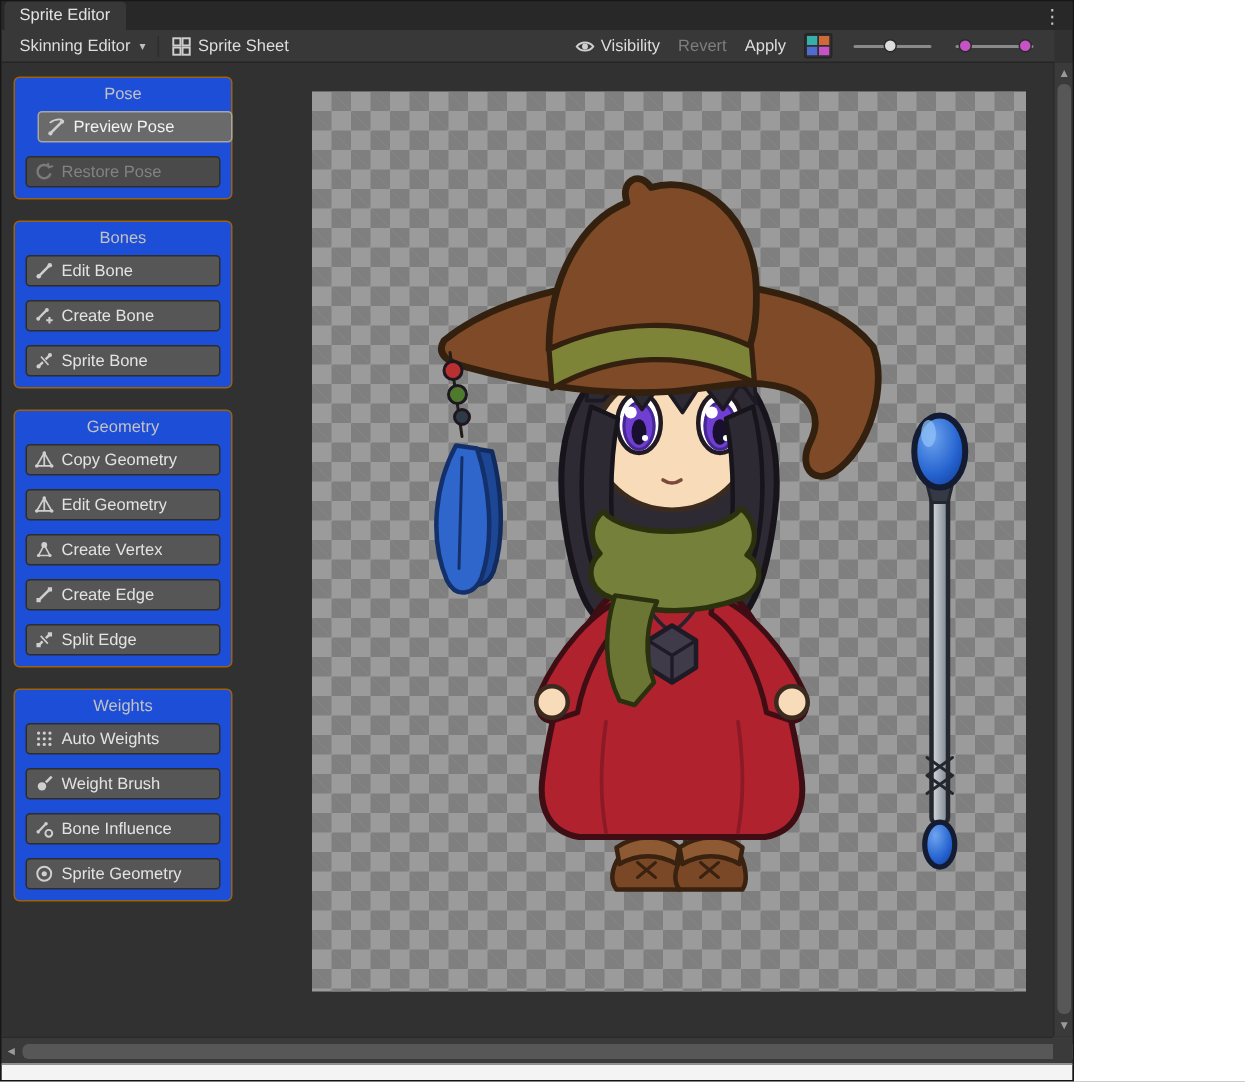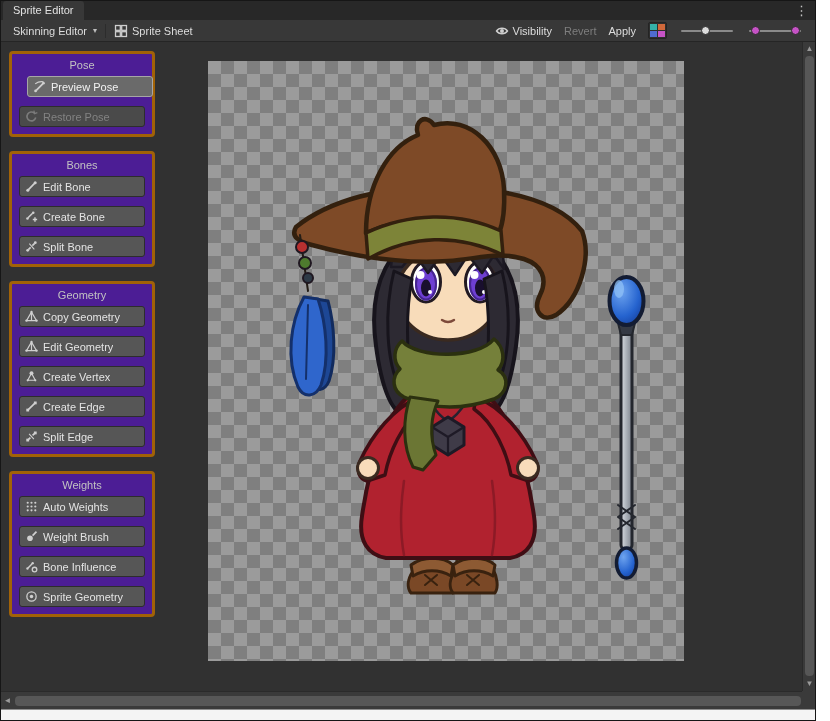--- a/index.html
+++ b/index.html
@@ -1,26 +1,26 @@
 <!DOCTYPE html>
 <html><head>
 <meta charset="utf-8">
 <style>
   * { margin:0; padding:0; box-sizing:border-box; }
   html,body { width:830px; height:721px; background:#ffffff; font-family:"Liberation Sans",sans-serif; }
-  .window { position:relative; width:816px; height:721px; background:#313131; border:1px solid #161616; overflow:hidden; }
+  .window { position:relative; width:716px; height:721px; background:#313131; border:1px solid #161616; overflow:hidden; }
 
   
   .tabbar { position:absolute; left:0; top:0; right:0; height:19px; background:#282828; }
   .tab { position:absolute; left:2px; top:0; height:19px; padding:0 10px; background:#383838;
          color:#e2e2e2; font-size:11px; line-height:19px; border-radius:3px 3px 0 0; }
   .kebab { position:absolute; right:7px; top:1px; color:#c4c4c4; font-size:13px; line-height:17px; cursor:default; }
 
   
-  .toolbar { position:absolute; left:0; top:19px; right:0; height:22px; background:#383838;
+  .toolbar { position:absolute; left:0; top:19px; right:12px; height:22px; background:#383838;
              border-bottom:1px solid #252525; display:flex; align-items:center;
              font-size:11px; color:#dddddd; padding:1px 6px; }
   .tb-item { display:flex; align-items:center; gap:4px; padding:0 6px; height:22px; line-height:22px; white-space:nowrap; }
   .tb-sep { width:1px; height:14px; background:#2c2c2c; margin:0 2px; }
   .tb-right { margin-left:auto; display:flex; align-items:center;text-align:right; }
   .dim { color:#7e7e7e; }
   .caret { font-size:8px; color:#bdbdbd; margin-left:2px; }
   .ticon { width:14px; height:14px; color:#cfcfcf; }
   .swatch { display:grid; grid-template-columns:7px 7px; grid-template-rows:6px 6px; gap:1px;
             padding:1px; background:#2e2e2e; border:1px solid #242424; border-radius:2px; margin:0 6px; }
@@ -35,21 +35,21 @@
   .canvas { position:absolute; left:207px; top:19px; width:476px; height:600px;
             background-color:#9b9b9b;
             background-image:
               linear-gradient(45deg,#7f7f7f 25%,transparent 25%,transparent 75%,#7f7f7f 75%),
               linear-gradient(45deg,#7f7f7f 25%,transparent 25%,transparent 75%,#7f7f7f 75%);
             background-position:0 0,13px 13px; background-size:26px 26px; }
   .canvas svg { position:absolute; left:0; top:0; width:476px; height:600px; }
 
   
   .toolpanel { position:absolute; left:8px; top:9px; width:146px; display:flex; flex-direction:column; gap:14px; }
-  .group { background:#4c1d95; border:3px solid #a16207; border-radius:4px; padding:3px 7px 7px 7px; }
+  .group { background:#1d4ed8; border:1px solid #a16207; border-radius:4px; padding:3px 7px 7px 7px; }
   .group-title { text-align:center; color:#c2c2c2; font-size:11px; padding:2px 0 5px 0; }
   .tbtn { display:flex; align-items:center; gap:5px; width:100%; height:21px; margin-top:9px;
           background:#565656; border:1px solid #2d2d2d; border-radius:3px;
           color:#e3e3e3; font-size:11px; padding:0 5px; cursor:default; text-align:left; }
   .tbtn:first-of-type { margin-top:0; }
   .tbtn.active { background:#6a6a6a; border-color:#a6a6a6; color:#f2f2f2;margin-left:8px; }
   .tbtn.off { background:#4a4a4a; color:#828282; }
   .tbtn.off .ico { color:#7b7b7b; }
   .ico { width:13px; height:13px; flex:none; color:#cfcfcf; }
   .lbl { overflow:hidden; white-space:nowrap; }
@@ -352,21 +352,21 @@
         <button class="tbtn">
           <svg class="ico" viewBox="0 0 12 12">
               <use href="#sym-bone-add"></use>
             </svg>
           <span class="lbl">Create Bone</span>
         </button>
         <button class="tbtn">
           <svg class="ico" viewBox="0 0 12 12">
               <use href="#sym-bone-split"></use>
             </svg>
-          <span class="lbl">Split Bone</span>
+          <span class="lbl">Sprite Bone</span>
         </button>
       </div>
 
       <div class="group">
         <div class="group-title">Geometry</div>
         <button class="tbtn">
           <svg class="ico" viewBox="0 0 12 12">
               <use href="#sym-mesh"></use>
             </svg>
           <span class="lbl">Copy Geometry</span>

